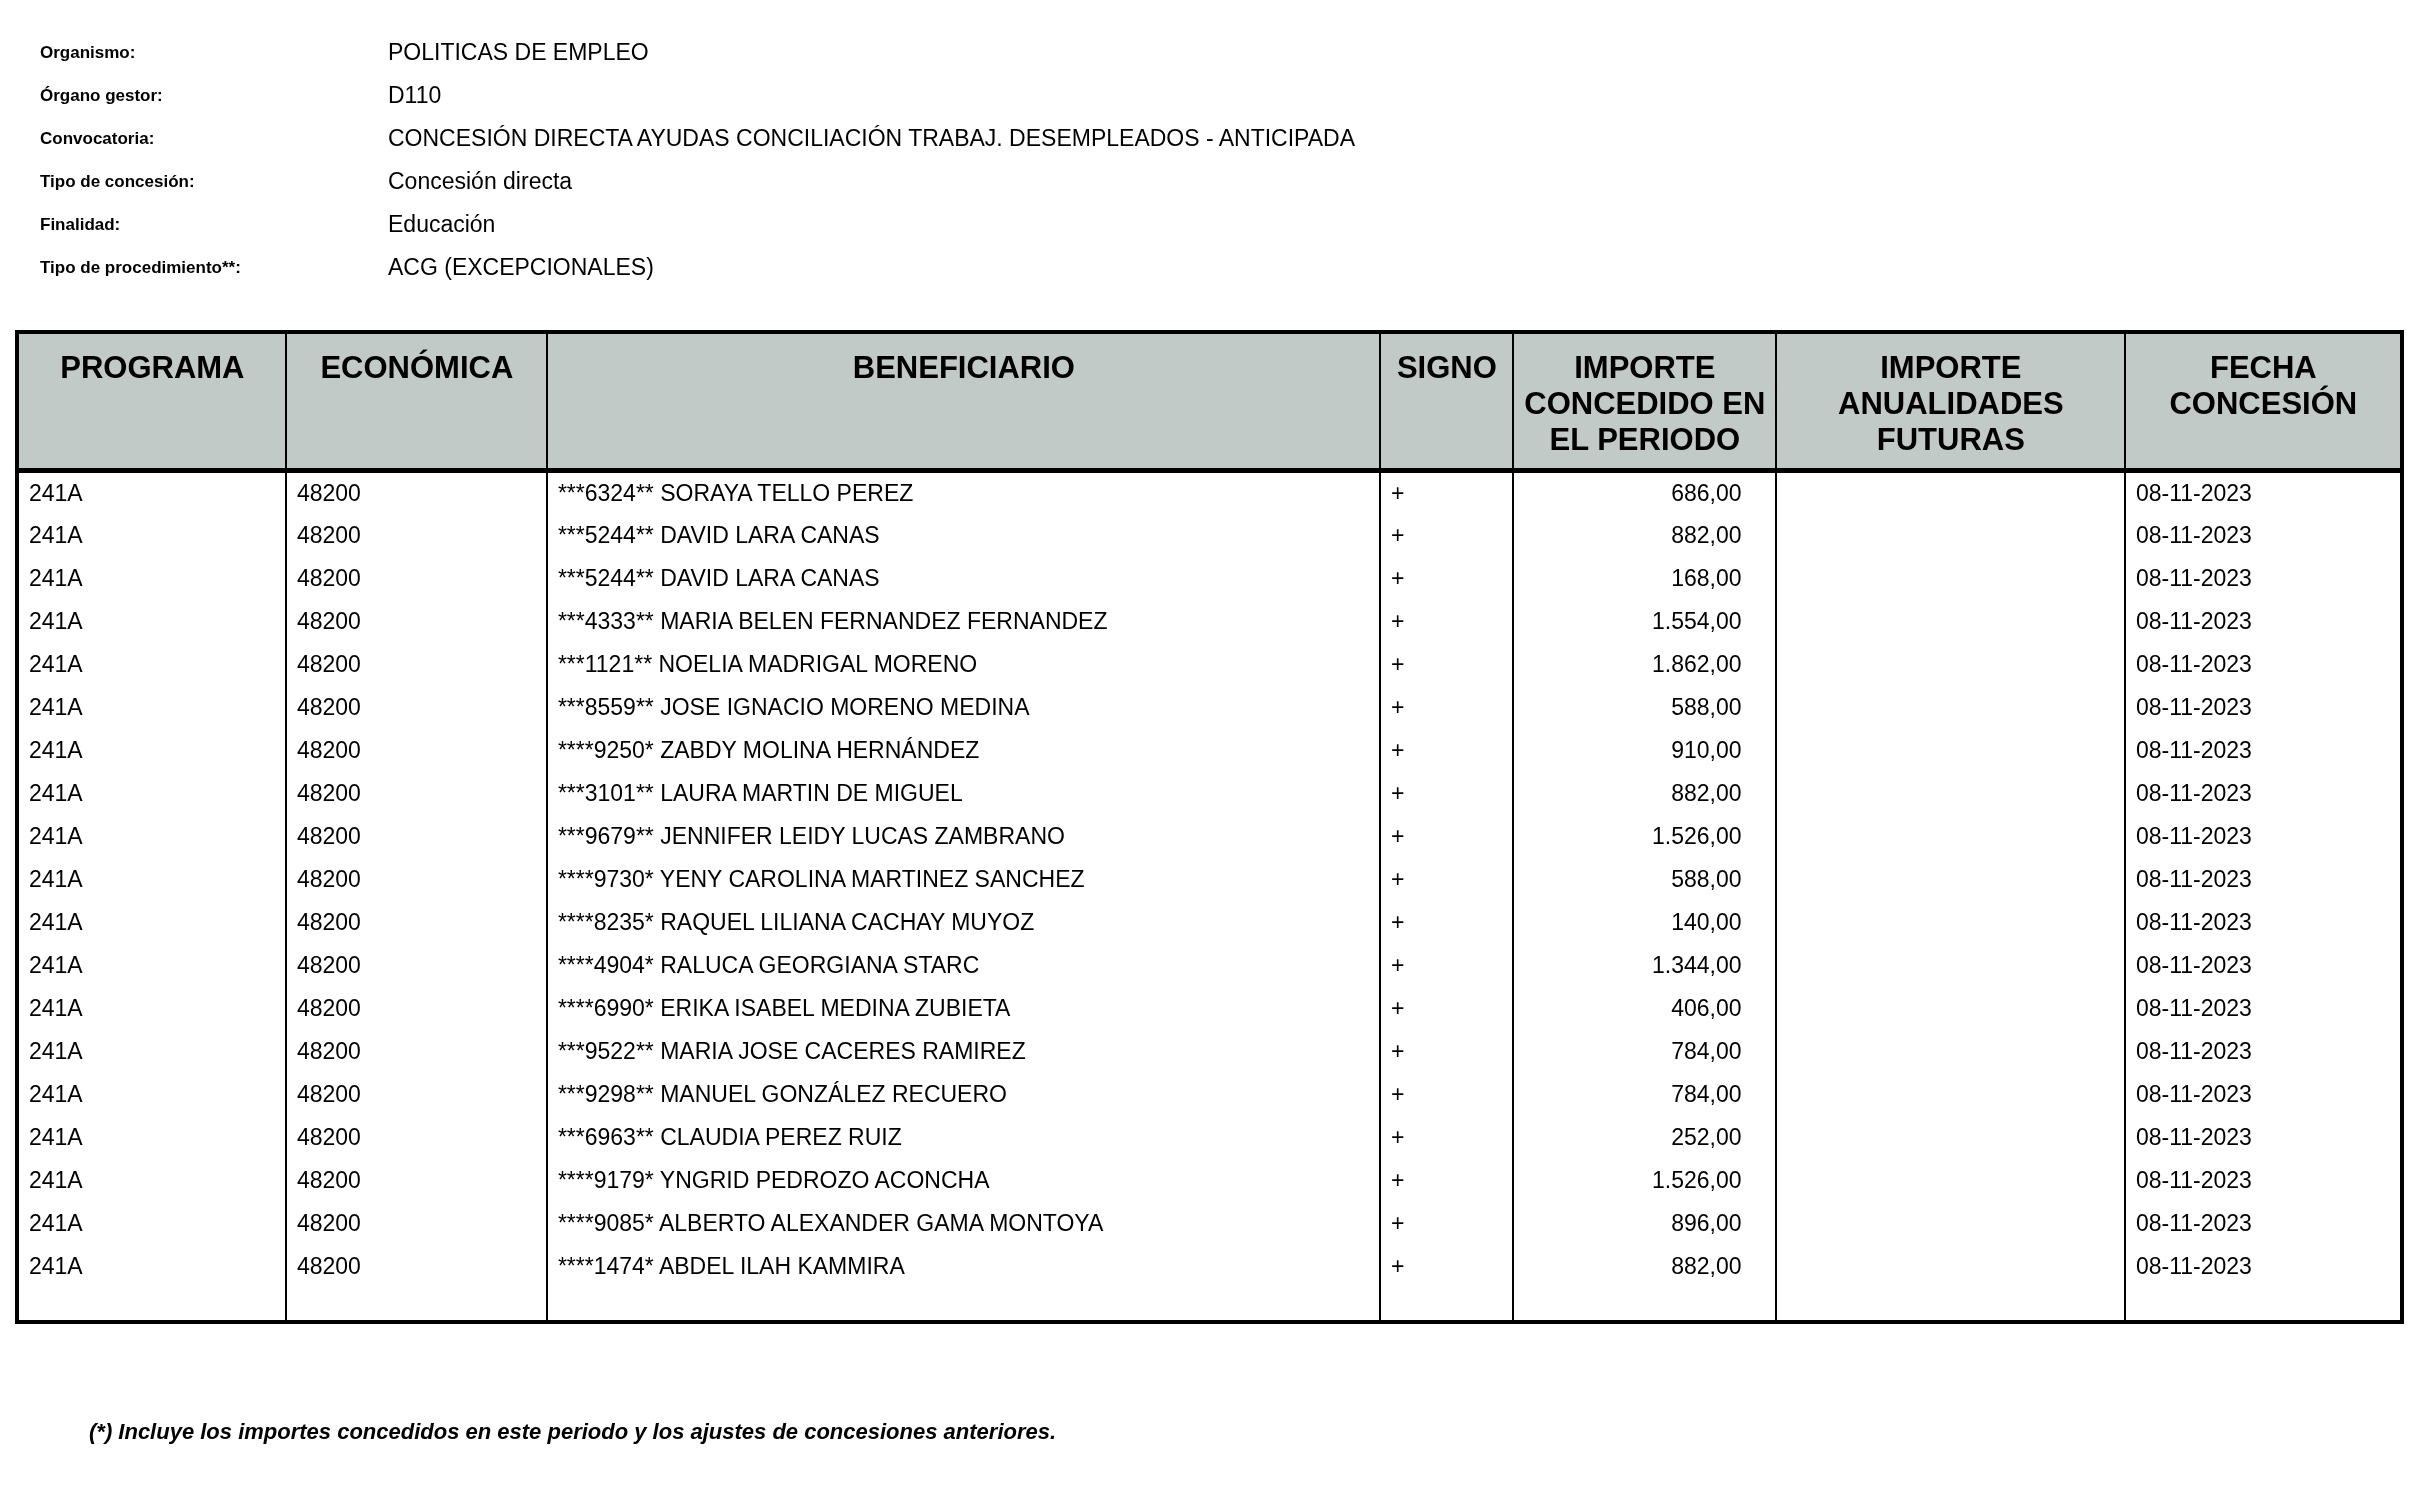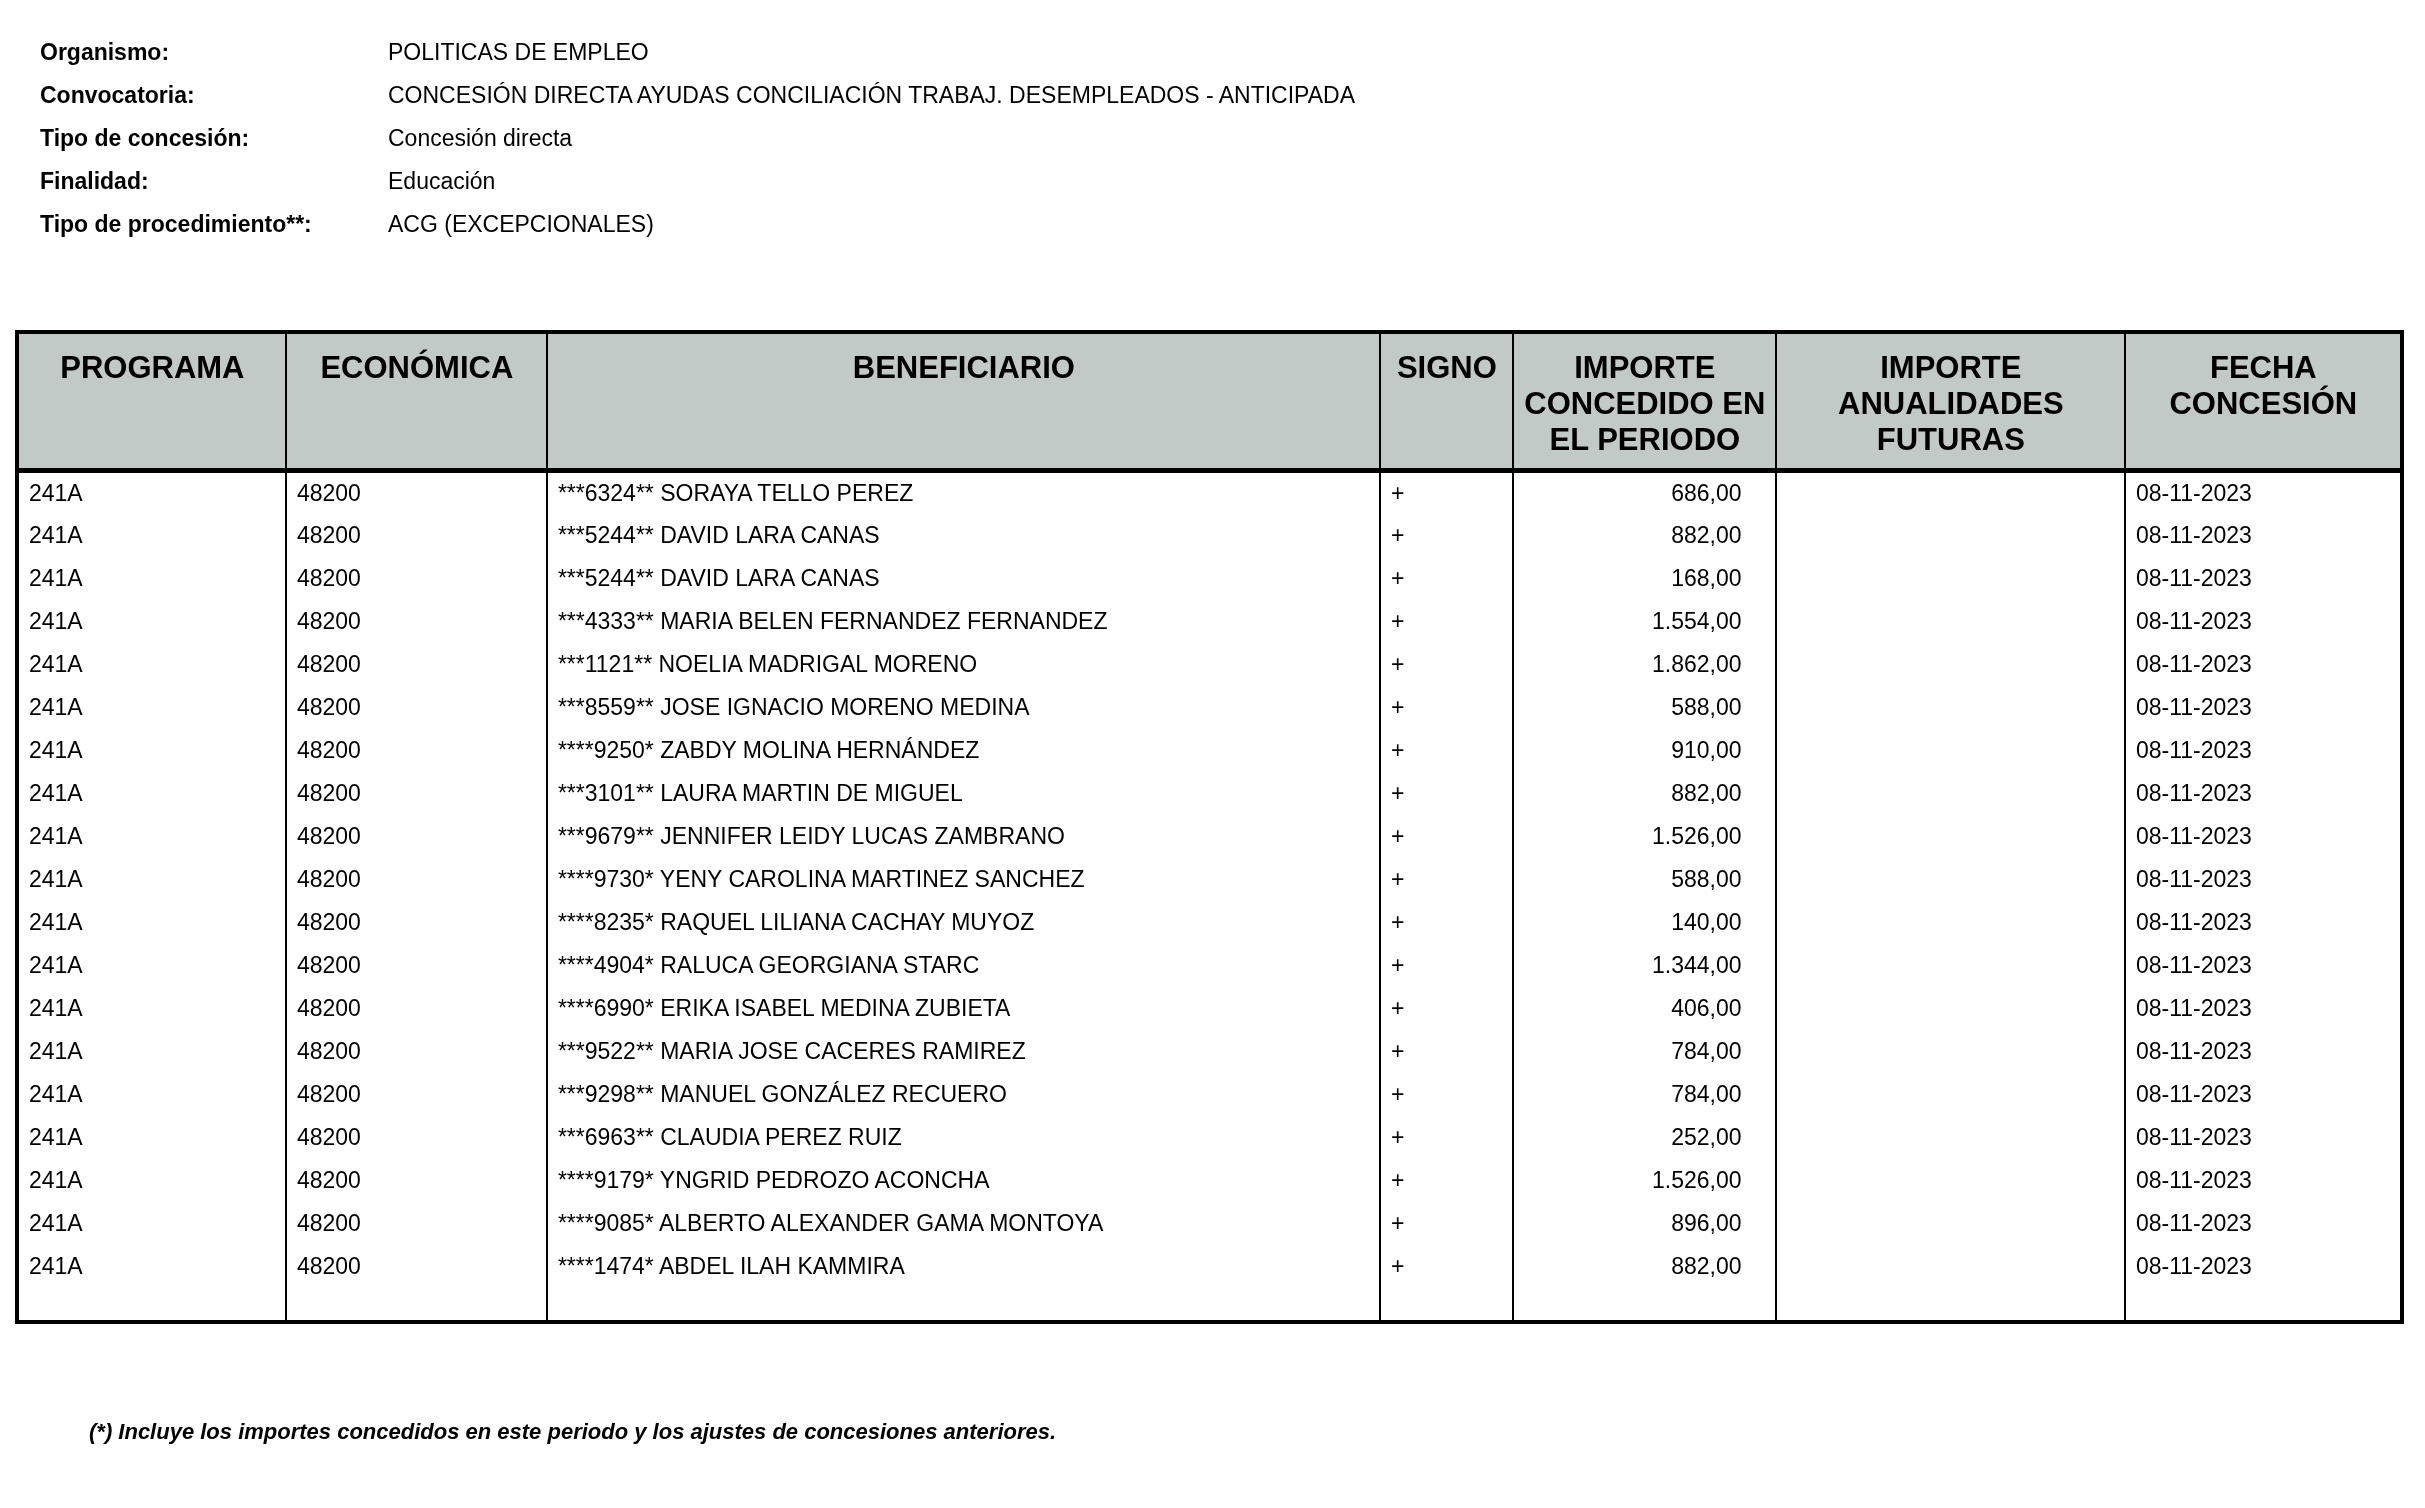--- a/index.html
+++ b/index.html
@@ -11,21 +11,21 @@
     color: #000000;
     font-family: "Liberation Sans", sans-serif;
     overflow: hidden;
   }
 
   
   .info-block { position: absolute; left: 40px; top: 38px; }
   .info-row { display: flex; align-items: flex-start; height: 43px; }
   .info-label {
     width: 348px; flex: 0 0 348px;
-    font-weight: bold; font-size: 23px; line-height: 29px;
+    font-weight: bold; font-size: 17px; line-height: 29px;
     white-space: nowrap;
   }
   .info-value { font-size: 23px; line-height: 29px; white-space: nowrap; }
 
   
   table.grants-table {
     position: absolute; left: 14.6px; top: 330px;
     border-collapse: collapse; table-layout: fixed;
     width: 2385px;
     border: 4.4px solid #000;
@@ -63,20 +63,24 @@
 </style>
 </head>
 <body>
 
 <div class="page">
 
   <div class="info-block">
       <div class="info-row">
         <span class="info-label">Organismo:</span>
         <span class="info-value">POLITICAS DE EMPLEO</span>
+      </div>
+      <div class="info-row">
+        <span class="info-label">Órgano gestor:</span>
+        <span class="info-value">D110</span>
       </div>
       <div class="info-row">
         <span class="info-label">Convocatoria:</span>
         <span class="info-value">CONCESIÓN DIRECTA AYUDAS CONCILIACIÓN TRABAJ. DESEMPLEADOS - ANTICIPADA</span>
       </div>
       <div class="info-row">
         <span class="info-label">Tipo de concesión:</span>
         <span class="info-value">Concesión directa</span>
       </div>
       <div class="info-row">

